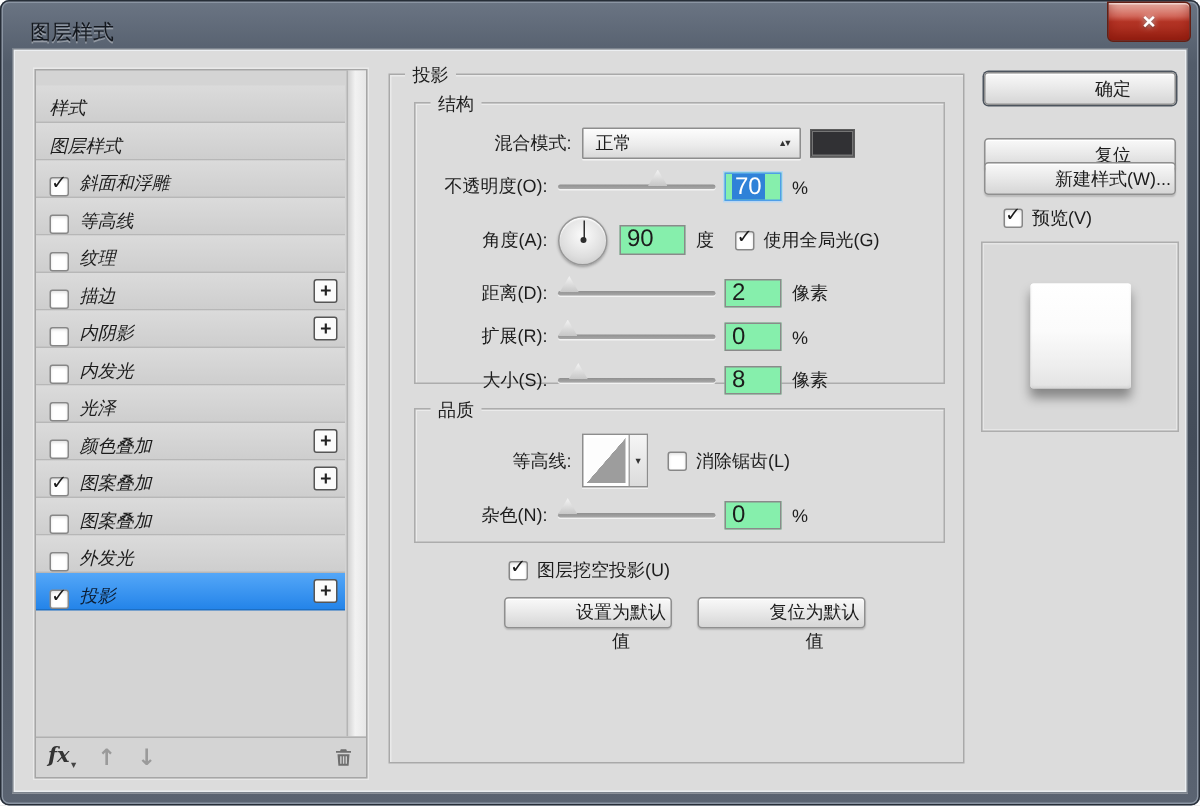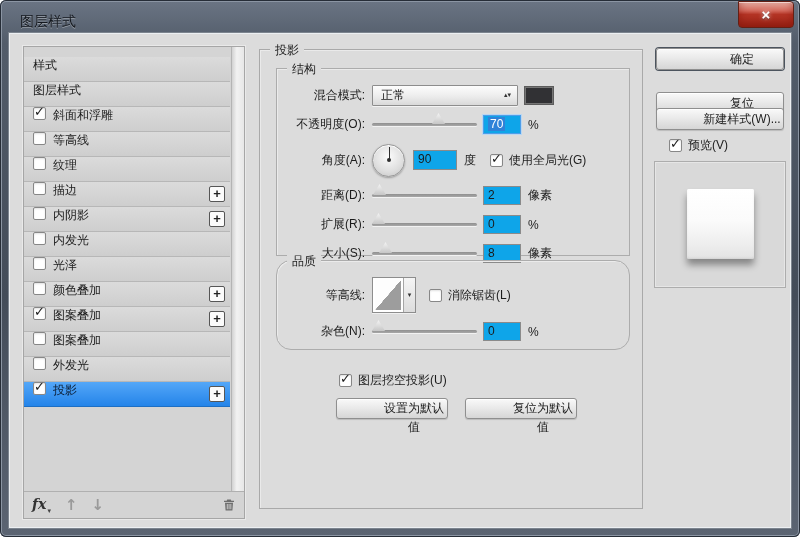--- a/index.html
+++ b/index.html
@@ -22,22 +22,22 @@
 
   .client { position:absolute; left:8px; top:32px; right:8px; bottom:8px;
     background:#dcdcdc; border:1px solid #7c848e; box-shadow:inset 0 0 0 1px #eceff2; }
 
   
   .sidebar { position:absolute; left:14px; top:13px; width:222px; height:473px;
     background:#d4d4d4; border:1px solid #a6a6a6; box-shadow:0 0 0 1px #e9e9e9; }
   .scrollstrip { position:absolute; right:0; top:0; bottom:27px; width:13px;
     background:linear-gradient(90deg,#d2d2d2,#f2f2f2 40%,#e7e7e7); border-left:1px solid #b4b4b4; }
   .rows { position:absolute; left:0; right:14px; top:10px; }
-  .row { position:relative; height:25px; display:flex; align-items:flex-start; padding-left:9px;
-    border-bottom:1px solid #b7b7b7; background:linear-gradient(180deg,#dbdbdb,#cecece); cursor:pointer; }
+  .row { position:relative; height:25px; display:flex; align-items:flex-end; padding-left:9px;
+    border-bottom:1px solid #b7b7b7; background:linear-gradient(180deg,#dbdbdb,#cecece); cursor:pointer;font-style:italic; }
   .row.selected { background:linear-gradient(180deg,#54a7f8,#2484e9); border-bottom-color:#1d6fc4;
     color:#0c1d33; }
   .row .lbl { margin-left:7px; }
   .row.noindent .lbl { margin-left:0; }
   .row.indent { }
   .cbx { width:13px; height:13px; background:#fff; border:1px solid #878787; border-radius:2px;
     position:relative; flex:0 0 auto; box-shadow:inset 0 1px 2px rgba(0,0,0,.12); }
   .cbx .mark { position:absolute; left:0px; top:-4px; font-size:13px; font-weight:bold; color:#1a1a1a;
     font-family:"DejaVu Sans",sans-serif; }
   .plus { position:absolute; right:5px; top:4px; width:16px; height:16px; background:#fbfbfb;
@@ -52,44 +52,44 @@
     font-family:"DejaVu Sans",sans-serif; }
   .trash { margin-left:auto; cursor:pointer; display:flex; }
 
   
   .panel { position:absolute; left:250px; top:16px; width:384px; height:460px;
     border:1px solid #a9a9a9; box-shadow:inset 1px 1px 0 #eaeaea; }
   .legend { position:absolute; top:-8px; left:10px; background:#dcdcdc; padding:0 5px;
     font-size:12px; color:#1c1c1c; }
   .fieldset { position:absolute; border:1px solid #acacac; box-shadow:inset 1px 1px 0 #ebebeb; }
   .fs-structure { left:16px; top:18px; width:354px; height:188px; }
-  .fs-quality   { left:16px; top:210px; width:354px; height:90px;border-radius:15px; }
+  .fs-quality   { left:16px; top:222px; width:354px; height:90px; }
   .frow { display:flex; align-items:center; height:25px; margin-top:4px; }
-  .frow.first { margin-top:14px; }
+  .frow.first { margin-top:14px;padding-left:16px; }
   .flabel { width:88px; text-align:right; margin-right:7px; flex:0 0 auto; color:#1c1c1c; }
   .unit { margin-left:7px; }
 
   .dropdown { width:146px; height:21px; border:1px solid #8d8d8d; border-radius:1px;
     background:linear-gradient(180deg,#fdfdfd,#ececec 55%,#d9d9d9);
     display:flex; align-items:center; padding:0 6px 0 8px; cursor:pointer;
     box-shadow:0 1px 0 #f3f3f3; }
   .dropdown .dd-arrows { margin-left:auto; display:flex; flex-direction:column; line-height:5px;
     font-size:7px; color:#333; font-family:"DejaVu Sans",sans-serif; }
   .swatch { width:30px; height:19px; margin-left:6px; border:1px solid #5c5c5c;
     box-shadow:inset 0 0 0 1px #757575; cursor:pointer; }
 
   .slider { position:relative; width:105px; height:3px; background:linear-gradient(180deg,#8f8f8f,#a8a8a8);
     border-radius:2px; box-shadow:0 1px 0 #f2f2f2; cursor:pointer; }
   .thumb { position:absolute; top:-10px; width:13px; height:11px;
     clip-path:polygon(50% 0,100% 100%,0 100%);
     background:linear-gradient(180deg,#f4f4f4,#c6c6c6);
     filter:drop-shadow(0 0 1px #6f6f6f); cursor:pointer; }
 
-  .valuebox { width:38px; height:19px; margin-left:6px; background:#0ea5e9; border:1px solid #8a8a8a;
-    font-size:12px; line-height:17px; padding-left:4px; color:#1c1c1c; }
+  .valuebox { width:38px; height:19px; margin-left:6px; background:#86efac; border:1px solid #8a8a8a;
+    font-size:16px; line-height:17px; padding-left:4px; color:#1c1c1c; }
   .valuebox.focused { border-color:#4f9ee8; box-shadow:0 0 0 1px #b9d7f2; }
   .valuebox.focused .sel { background:#2f82d8; color:#fff; padding:0 2px; }
 
   .dial { position:relative; width:33px; height:33px; border-radius:50%;
     background:radial-gradient(circle at 50% 38%,#fbfbfb,#dedede 60%,#c2c2c2);
     border:1px solid #979797; box-shadow:0 1px 2px rgba(0,0,0,.3), inset 0 1px 1px #fff;
     flex:0 0 auto; cursor:pointer; }
   .needle { position:absolute; left:50%; top:2px; width:1px; height:14px; background:#2e2e2e; }
   .hub { position:absolute; left:50%; top:50%; width:4px; height:4px; margin:-2px 0 0 -2px;
     border-radius:50%; background:#2e2e2e; }

